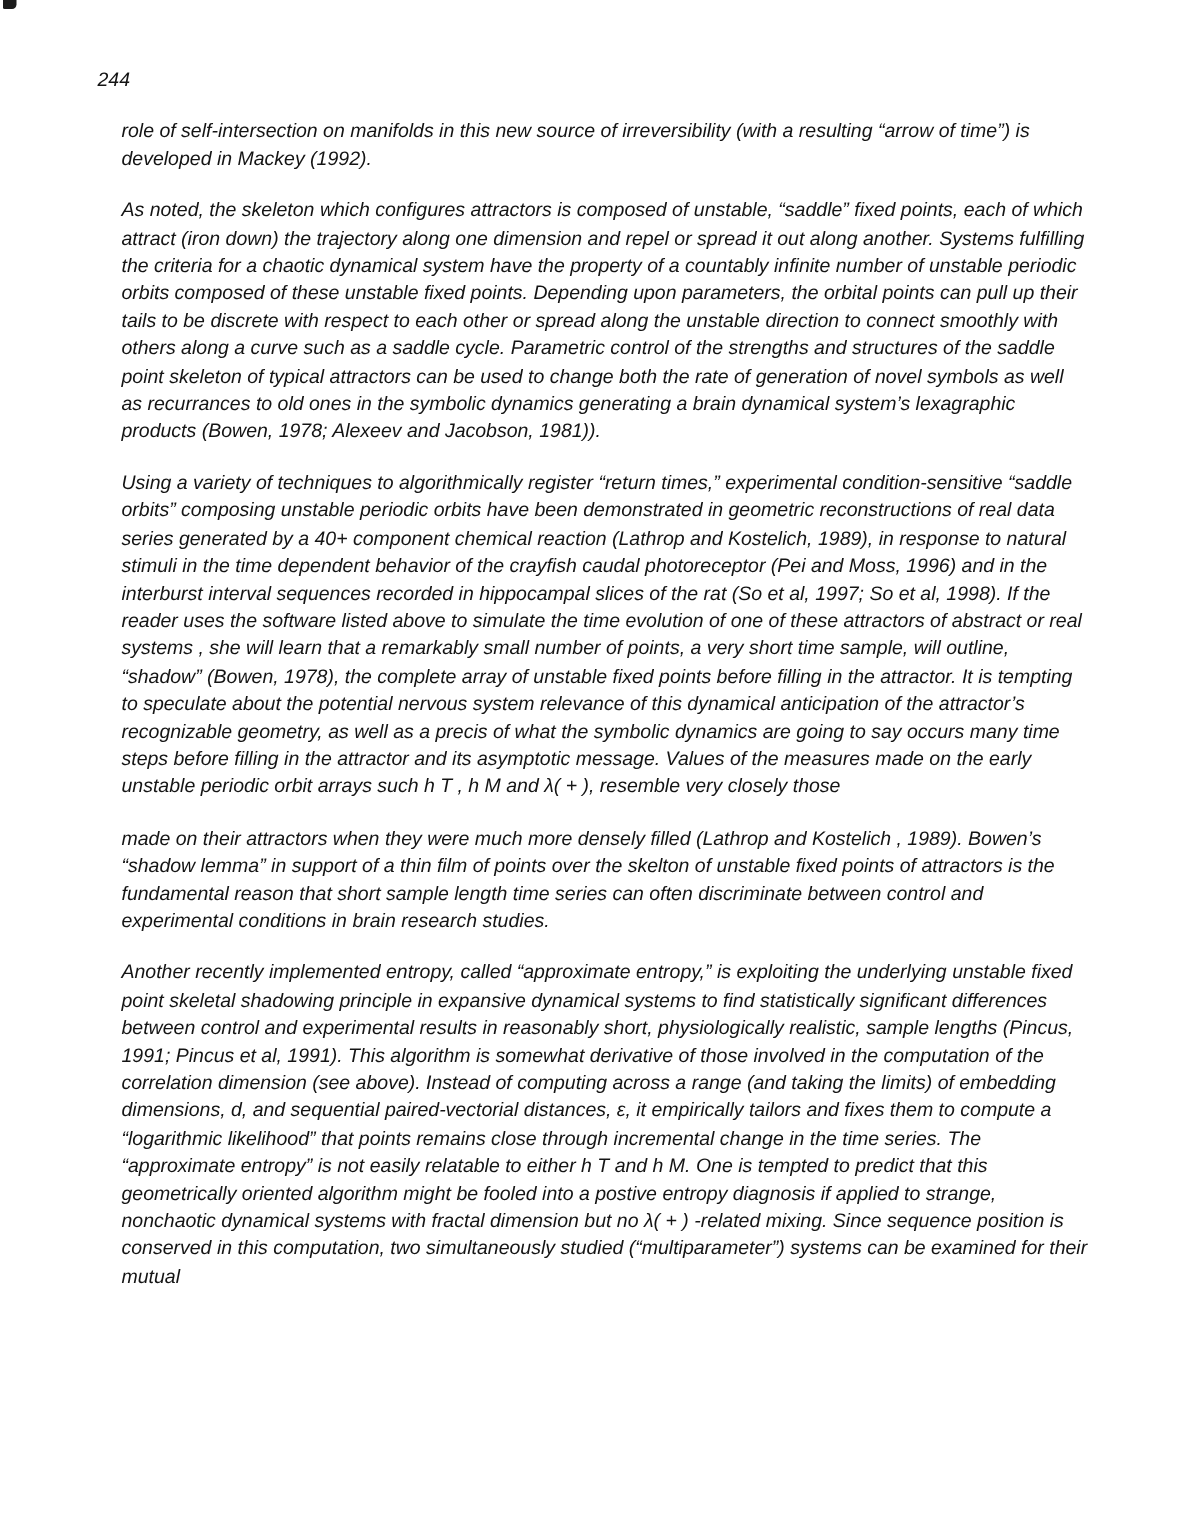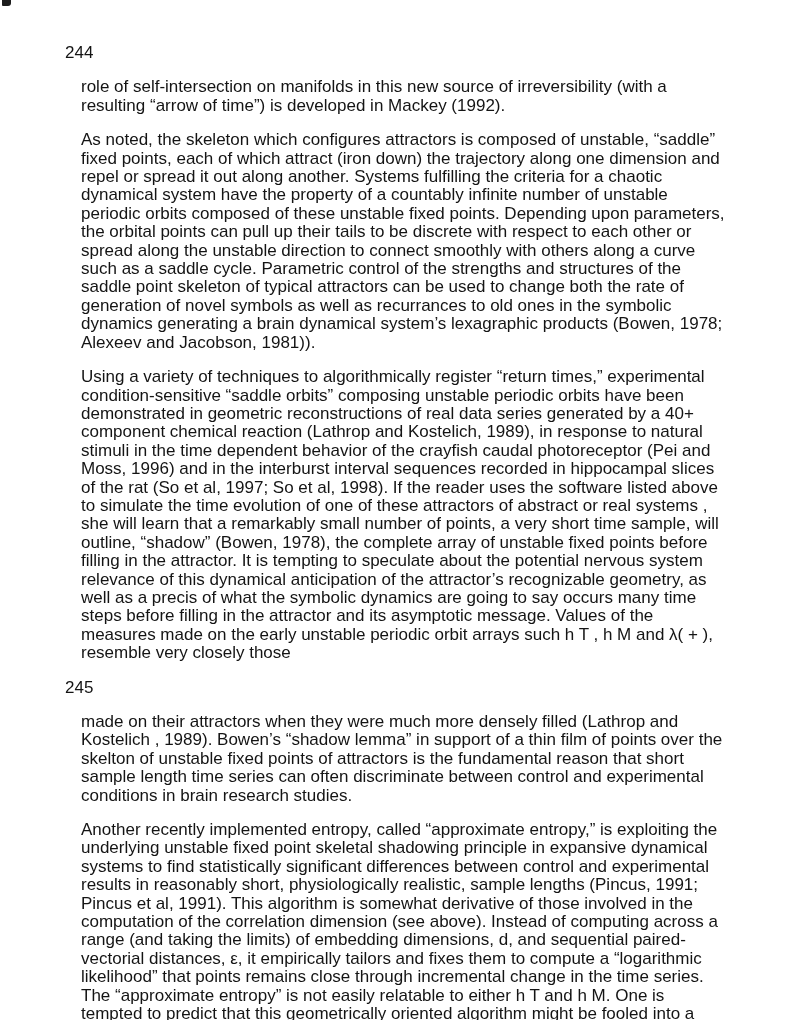--- a/index.html
+++ b/index.html
@@ -8,24 +8,25 @@
       background: #ffffff;
     }
     .page {
       position: relative;
       width: 800px;
       height: 1020px;
       background: #ffffff;
       box-sizing: border-box;
       padding: 44px 58px 0 65px;
       font-family: "Liberation Sans", "DejaVu Sans", sans-serif;
-      font-size: 17px;
+      font-size: 13px;
       line-height: 18.4px;
       color: #141414;
       overflow: hidden;
+      font-style: italic;
       -webkit-font-smoothing: antialiased;
     }
     .block {
       margin: 16px;
       padding: 0;
       text-align: left;
       word-spacing: normal;
     }
     .page-number {
       margin: 0;
@@ -47,18 +48,17 @@
   <div class="corner-artifact"></div>
 
   <div class="block page-number">244</div>
 
   <p class="block paragraph">role of self-intersection on manifolds in this new source of irreversibility (with a resulting “arrow of time”) is developed in Mackey (1992).</p>
 
   <p class="block paragraph">As noted, the skeleton which configures attractors is composed of unstable, “saddle” fixed points, each of which attract (iron down) the trajectory along one dimension and repel or spread it out along another. Systems fulfilling the criteria for a chaotic dynamical system have the property of a countably infinite number of unstable periodic orbits composed of these unstable fixed points. Depending upon parameters, the orbital points can pull up their tails to be discrete with respect to each other or spread along the unstable direction to connect smoothly with others along a curve such as a saddle cycle. Parametric control of the strengths and structures of the saddle point skeleton of typical attractors can be used to change both the rate of generation of novel symbols as well as recurrances to old ones in the symbolic dynamics generating a brain dynamical system’s lexagraphic products (Bowen, 1978; Alexeev and Jacobson, 1981)).</p>
 
   <p class="block paragraph">Using a variety of techniques to algorithmically register “return times,” experimental condition-sensitive “saddle orbits” composing unstable periodic orbits have been demonstrated in geometric reconstructions of real data series generated by a 40+ component chemical reaction (Lathrop and Kostelich, 1989), in response to natural stimuli in the time dependent behavior of the crayfish caudal photoreceptor (Pei and Moss, 1996) and in the interburst interval sequences recorded in hippocampal slices of the rat (So et al, 1997; So et al, 1998). If the reader uses the software listed above to simulate the time evolution of one of these attractors of abstract or real systems , she will learn that a remarkably small number of points, a very short time sample, will outline, “shadow” (Bowen, 1978), the complete array of unstable fixed points before filling in the attractor. It is tempting to speculate about the potential nervous system relevance of this dynamical anticipation of the attractor’s recognizable geometry, as well as a precis of what the symbolic dynamics are going to say occurs many time steps before filling in the attractor and its asymptotic message. Values of the measures made on the early unstable periodic orbit arrays such h T , h M and λ( + ), resemble very closely those</p>
 
-  <div class="block page-number">245</div>
 
   <p class="block paragraph">made on their attractors when they were much more densely filled (Lathrop and Kostelich , 1989). Bowen’s “shadow lemma” in support of a thin film of points over the skelton of unstable fixed points of attractors is the fundamental reason that short sample length time series can often discriminate between control and experimental conditions in brain research studies.</p>
 
   <p class="block paragraph">Another recently implemented entropy, called “approximate entropy,” is exploiting the underlying unstable fixed point skeletal shadowing principle in expansive dynamical systems to find statistically significant differences between control and experimental results in reasonably short, physiologically realistic, sample lengths (Pincus, 1991; Pincus et al, 1991). This algorithm is somewhat derivative of those involved in the computation of the correlation dimension (see above). Instead of computing across a range (and taking the limits) of embedding dimensions, d, and sequential paired-vectorial distances, ε, it empirically tailors and fixes them to compute a “logarithmic likelihood” that points remains close through incremental change in the time series. The “approximate entropy” is not easily relatable to either h T and h M. One is tempted to predict that this geometrically oriented algorithm might be fooled into a postive entropy diagnosis if applied to strange, nonchaotic dynamical systems with fractal dimension but no λ( + ) -related mixing. Since sequence position is conserved in this computation, two simultaneously studied (“multiparameter”) systems can be examined for their mutual</p>
 </div>
 
 </body></html>

